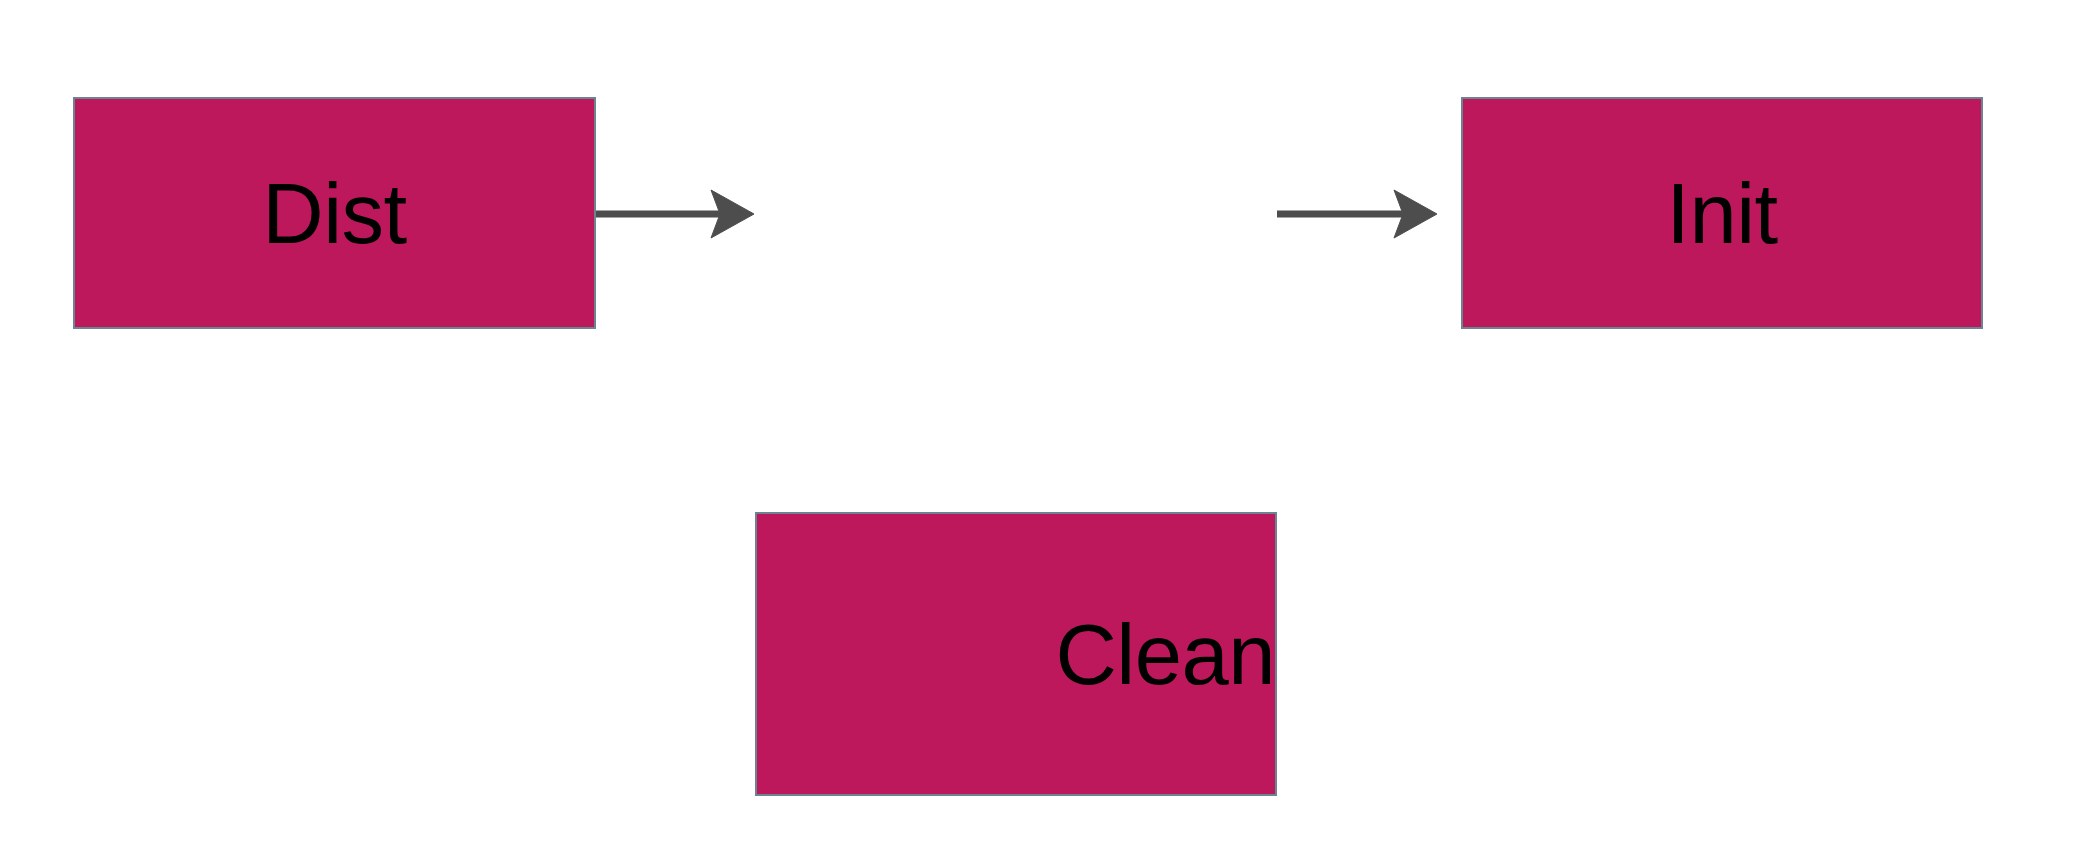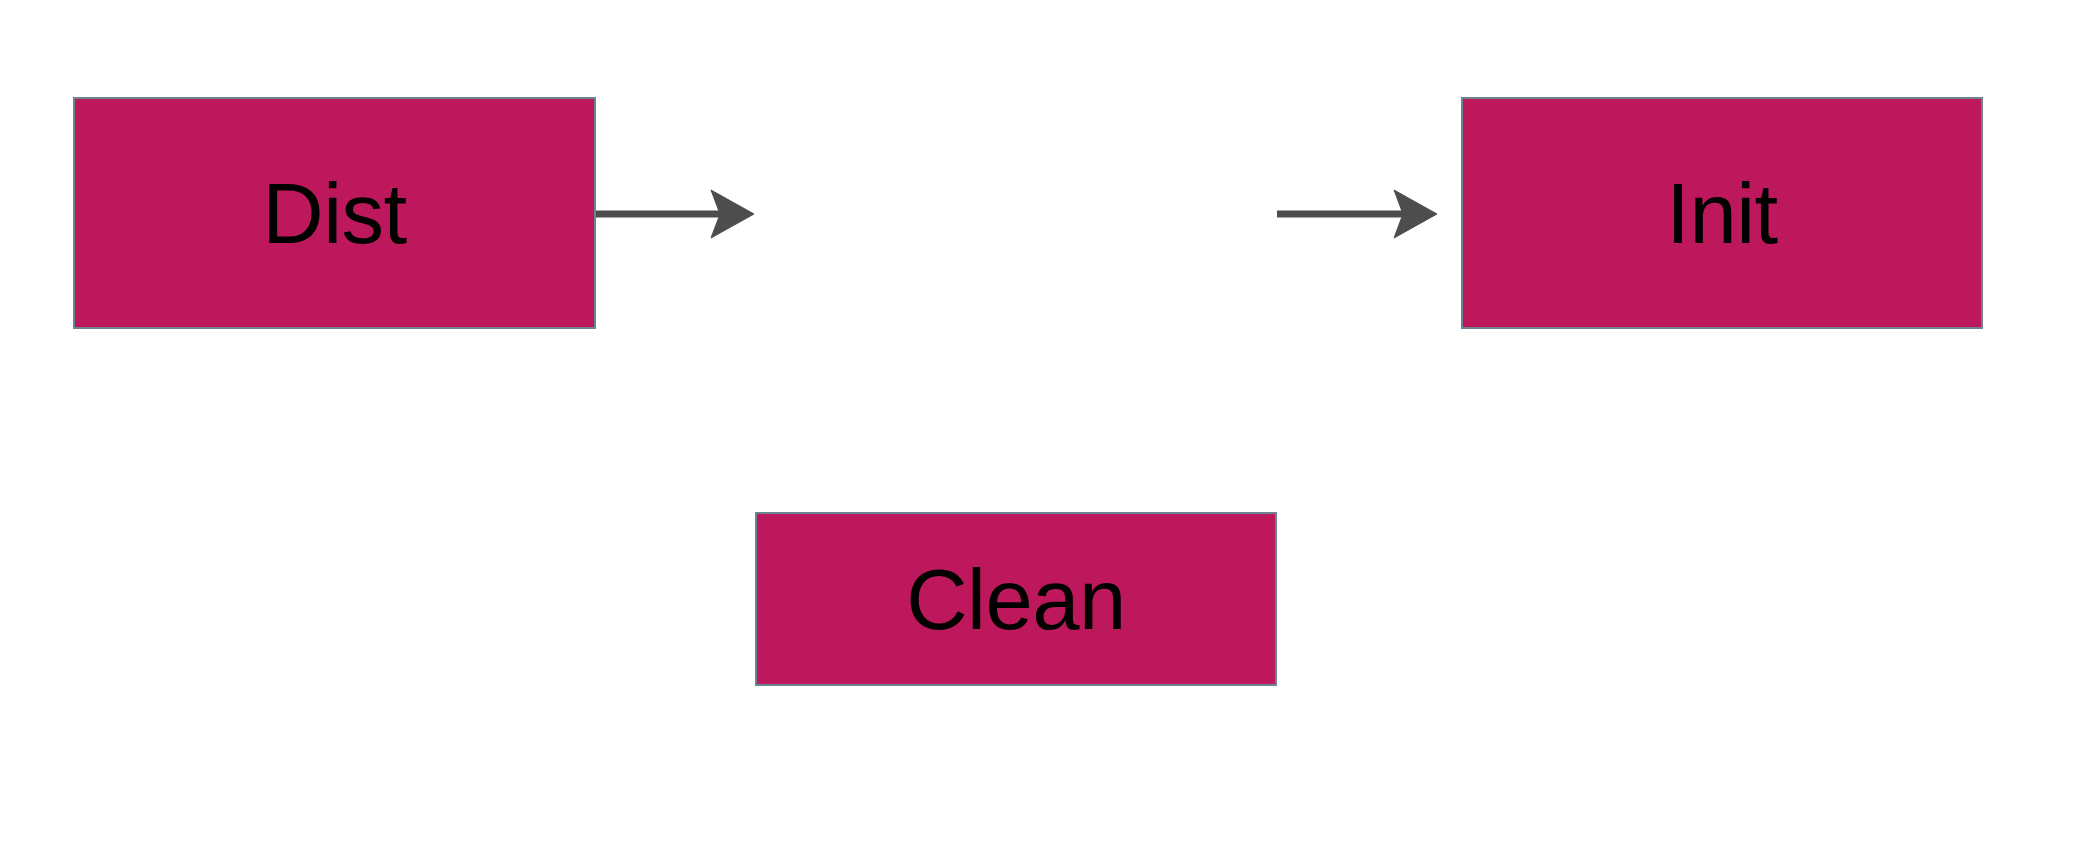--- a/index.html
+++ b/index.html
@@ -42,21 +42,21 @@
     font-weight: 400;
     color: #000000;
     letter-spacing: -0.5px;
     white-space: nowrap;
     user-select: none;
   }
   
   #node-dist    { left: 73px;   top: 97px;  width: 523px; height: 232px; }
   #node-compile { left: 754px;  top: 97px;  width: 523px; height: 232px; }
   #node-init    { left: 1437px; top: 97px;  width: 522px; height: 232px; margin-left: 24px; }
-  #node-clean   { left: 755px;  top: 512px; width: 522px; height: 174px; }
+  #node-clean   { left: 755px;  top: 512px; width: 522px; height: 284px; justify-content: flex-end; }
 </style>
 </head>
 <body>
 
 <div id="canvas">
 
   <svg class="edge-layer" viewBox="0 0 2078 848" width="2078" height="848" xmlns="http://www.w3.org/2000/svg">
 
     <g>
       <line x1="596" y1="214" x2="722" y2="214" stroke="#4d4d4d" stroke-width="7" stroke-linecap="butt"></line>

